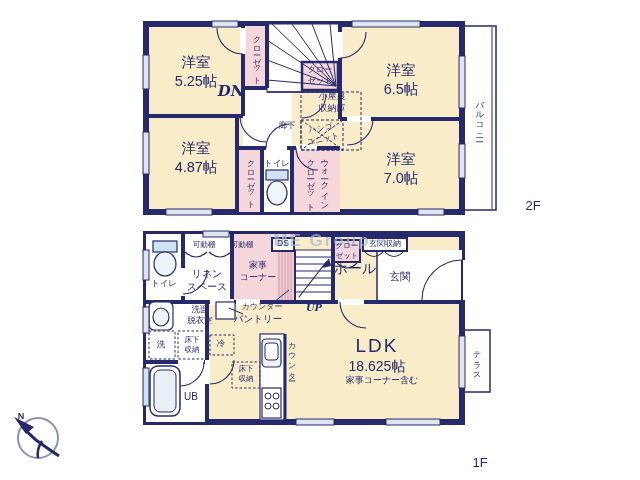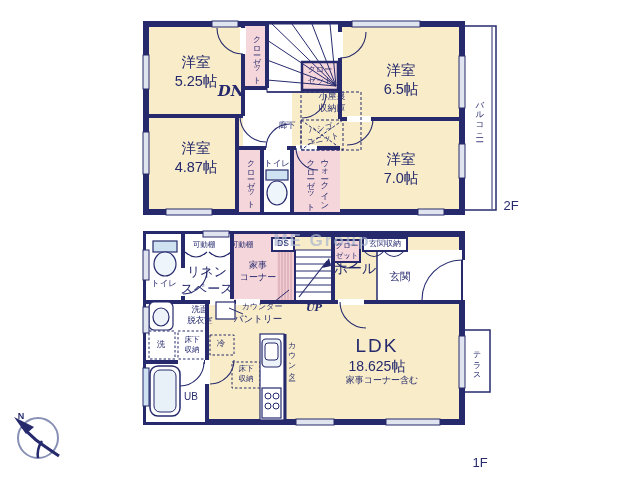--- a/index.html
+++ b/index.html
@@ -223,26 +223,26 @@
 <div class="lbl vert" style="left:250px;top:180px;font-size:8px;">クローゼット</div>
 <div class="lbl vert" style="left:325px;top:180px;font-size:8.5px;">ウォークイン</div>
 <div class="lbl vert" style="left:311px;top:180px;font-size:8.5px;">クローゼット</div>
 <div class="lbl" style="left:401px;top:80px;font-size:14.5px;">洋室
 6.5帖</div>
 <div class="lbl" style="left:401px;top:169px;font-size:14.5px;">洋室
 7.0帖</div>
 <div class="lbl" style="left:196px;top:158px;font-size:14.5px;">洋室
 4.87帖</div>
 <div class="lbl vert" style="left:480px;top:117px;font-size:8.5px;">バルコニー</div>
-<div class="lbl" style="left:511px;top:206px;font-size:13px;">2F</div>
+<div class="lbl" style="left:533px;top:206px;font-size:13px;">2F</div>
 
 <div class="lbl" style="left:164px;top:284px;font-size:8.5px;">トイレ</div>
 <div class="lbl" style="left:204px;top:245px;font-size:7.5px;">可動棚</div>
 <div class="lbl" style="left:242px;top:245px;font-size:7.5px;">可動棚</div>
-<div class="lbl" style="left:207px;top:280px;font-size:13px;">リネン
+<div class="lbl" style="left:207px;top:280px;font-size:10px;">リネン
 スペース</div>
 <div class="lbl" style="left:258px;top:272px;font-size:9px;">家事
 コーナー</div>
 <div class="lbl" style="left:283px;top:244px;font-size:8.5px;">DS</div>
 <div class="lbl" style="left:347px;top:251px;font-size:7.5px;">クロー
 ゼット</div>
 <div class="lbl" style="left:385px;top:244px;font-size:8px;">玄関収納</div>
 <div class="lbl" style="left:355px;top:268px;font-size:14px;">ホール</div>
 <div class="lbl" style="left:400px;top:277px;font-size:10.5px;">玄関</div>
 <div class="lbl flight" style="left:314px;top:308px;font-size:10px;">UP</div>

